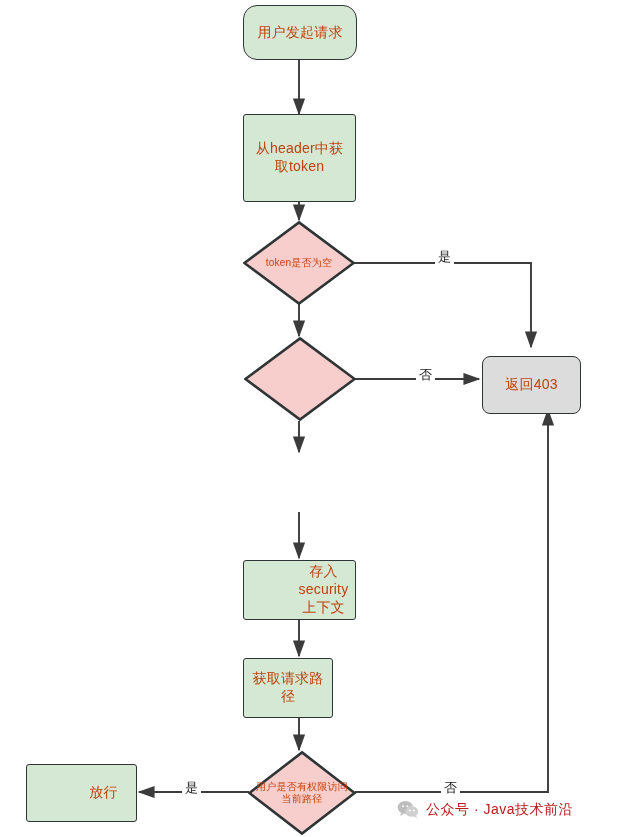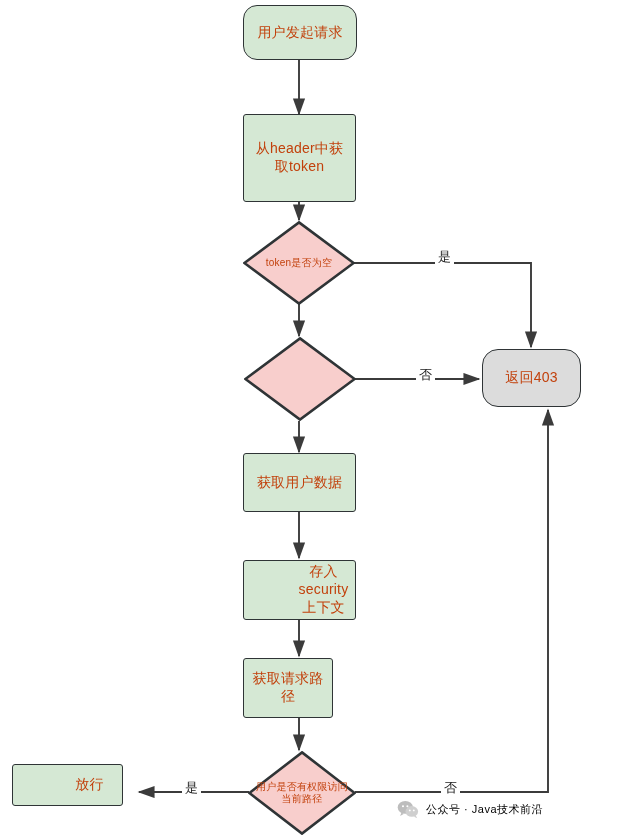--- a/index.html
+++ b/index.html
@@ -48,21 +48,22 @@
     border-radius: 14px;
   }
   .n-process {
     background: #d5e8d4;
     border: 1.6px solid #2f3436;
     border-radius: 3px;
   }
   .n-terminal-gray {
     background: #dcdcdc;
     border: 1.6px solid #2f3436;
-    border-radius: 16px;
+    border-radius: 8px;
+    margin-top: 7px;
   }
   
   .n-decision {
     background: transparent;
     border: none;
   }
   .n-decision .dia {
     position: absolute;
     left: 0; top: 0;
     width: 100%;
@@ -81,22 +82,22 @@
     background: #ffffff;
     padding: 0 3px;
     z-index: 4;
     line-height: 1.1;
   }
   #watermark {
     position: absolute;
     display: flex;
     align-items: center;
     gap: 7px;
-    color: #000000;
-    font-size: 11px;
+    color: #b91c1c;
+    font-size: 14px;
     z-index: 5;
     user-select: none;
   }
   #watermark .wm-text { white-space: nowrap; letter-spacing: 0.5px; }
 </style>
 </head>
 <body>
 
 <div id="canvas">
 
@@ -146,44 +147,41 @@
     </svg>
     <span class="label">token是否为空</span>
   </div>
 
   <div class="node n-decision" style="left:244px; top:337px; width:112px; height:84px;">
     <svg class="dia" viewBox="0 0 112 84" preserveAspectRatio="none">
       <polygon points="56,1.4 110.6,42 56,82.6 1.4,42" fill="#f8cecc" stroke="#2f3436" stroke-width="2.6"></polygon>
     </svg>
   </div>
 
-  <div class="node n-process" style="left:243px; top:453px; width:113px; height:59px;">
-    <span class="label">获取用户数据</span>
-  </div>
 
   <div class="node n-process" style="left:243px; top:560px; width:113px; height:60px;padding-left:48px;">
     <span class="label">存入security上下文</span>
   </div>
 
   <div class="node n-process" style="left:243px; top:658px; width:90px; height:60px;">
     <span class="label">获取请求路径</span>
   </div>
 
   <div class="node n-decision" style="left:248px; top:751px; width:108px; height:84px;">
     <svg class="dia" viewBox="0 0 108 84" preserveAspectRatio="none">
       <polygon points="54,1.4 106.6,42 54,82.6 1.4,42" fill="#f8cecc" stroke="#2f3436" stroke-width="2.6"></polygon>
     </svg>
     <span class="label">用户是否有权限访问当前路径</span>
   </div>
 
   <div class="node n-terminal-gray" style="left:482px; top:349px; width:99px; height:58px;">
     <span class="label">返回403</span>
   </div>
 
-  <div class="node n-process" style="left:12px; top:764px; width:111px; height:42px;padding-left:44px;">
+  <div class="node n-process" style="left:26px; top:764px; width:111px; height:58px;padding-left:44px;">
     <span class="label">放行</span>
   </div>
 
   <div class="edge-label" style="left:435px; top:250px;">是</div>
 
   <div class="edge-label" style="left:416px; top:368px;">否</div>
 
   <div class="edge-label" style="left:182px; top:781px;">是</div>
 
   <div class="edge-label" style="left:441px; top:781px;">否</div>

